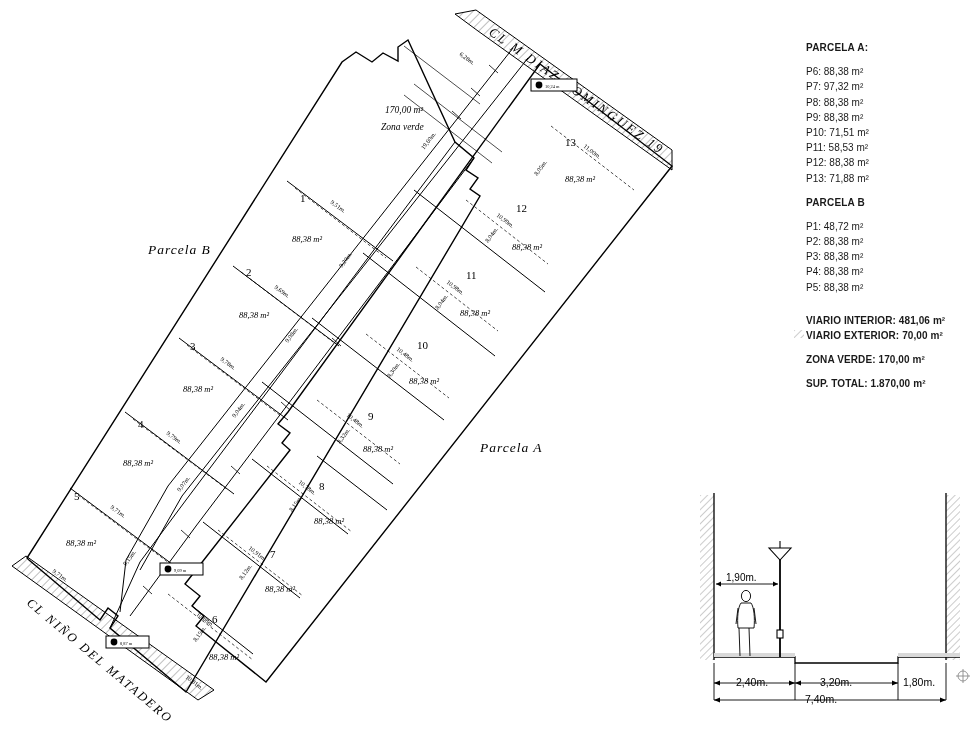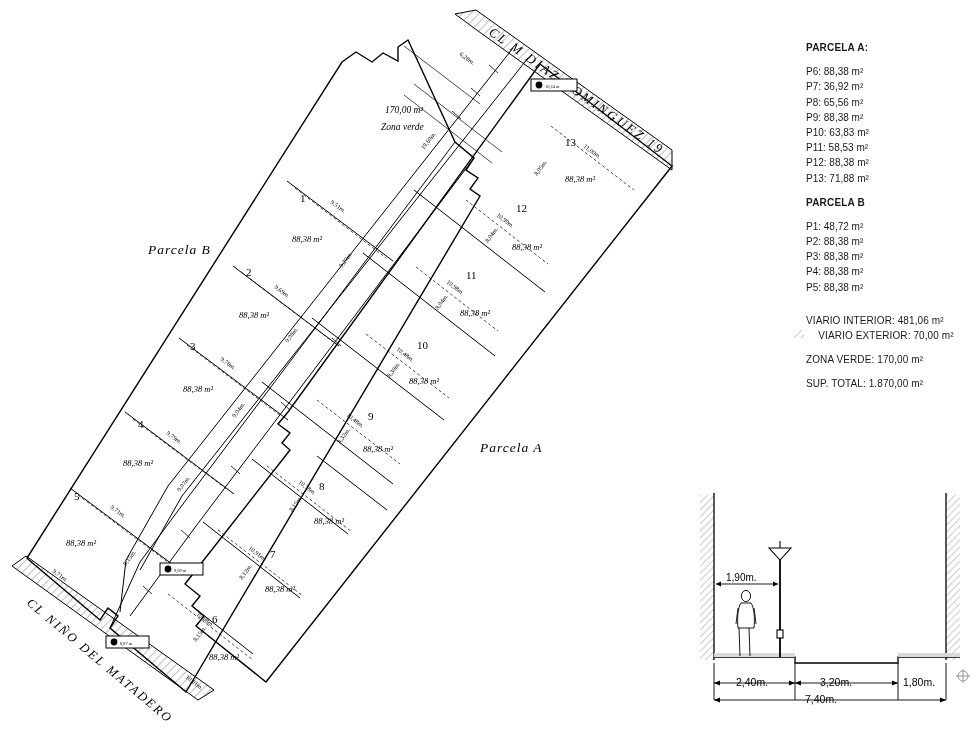--- a/index.html
+++ b/index.html
@@ -4,22 +4,22 @@
 <style>
   html,body{margin:0;padding:0;background:#ffffff;}
   body{width:976px;height:732px;overflow:hidden;
        font-family:"Liberation Sans",sans-serif;color:#111;}
   #root{position:relative;width:976px;height:732px;}
   svg{display:block;}
   .legend{position:absolute;left:806px;top:40px;width:160px;font-size:10px;line-height:1.52;color:#1a1a1a;}
   .legend .hdr{font-weight:600;letter-spacing:.2px;}
   .legend .gap{height:9px;}
   .legend .row{white-space:nowrap;}
-  .legend .sum{font-weight:400;letter-spacing:.1px;}
-  .legend .swatchrow{position:relative;padding-left:0;text-align:center;}
+  .legend .sum{font-weight:700;letter-spacing:.1px;}
+  .legend .swatchrow{position:relative;padding-left:0;}
   .legend .swatch{position:absolute;left:-12px;top:2px;width:10px;height:8px;}
 </style>
 </head>
 <body>
 <div id="root">
 
 <svg id="plan-svg" width="976" height="732" viewBox="0 0 976 732">
   <defs>
     <pattern id="hatch45" width="6" height="6" patternTransform="rotate(45)" patternUnits="userSpaceOnUse">
       <line x1="0" y1="0" x2="0" y2="6" stroke="#8a8a8a" stroke-width="1.1"></line>
@@ -289,24 +289,24 @@
       <line x1="963" y1="669" x2="963" y2="683"></line>
       <line x1="956" y1="676" x2="970" y2="676"></line>
     </g>
   </g>
 </svg>
 
 <div class="legend">
   <div class="hdr row">PARCELA A:</div>
   <div class="gap"></div>
   <div class="row">P6: 88,38 m²</div>
-  <div class="row">P7: 36,92 m²</div>
-  <div class="row">P8: 65,56 m²</div>
+  <div class="row">P7: 97,32 m²</div>
+  <div class="row">P8: 88,38 m²</div>
   <div class="row">P9: 88,38 m²</div>
-  <div class="row">P10: 63,83 m²</div>
+  <div class="row">P10: 71,51 m²</div>
   <div class="row">P11: 58,53 m²</div>
   <div class="row">P12: 88,38 m²</div>
   <div class="row">P13: 71,88 m²</div>
   <div class="gap"></div>
   <div class="hdr row">PARCELA B</div>
   <div class="gap"></div>
   <div class="row">P1: 48,72 m²</div>
   <div class="row">P2: 88,38 m²</div>
   <div class="row">P3: 88,38 m²</div>
   <div class="row">P4: 88,38 m²</div>

